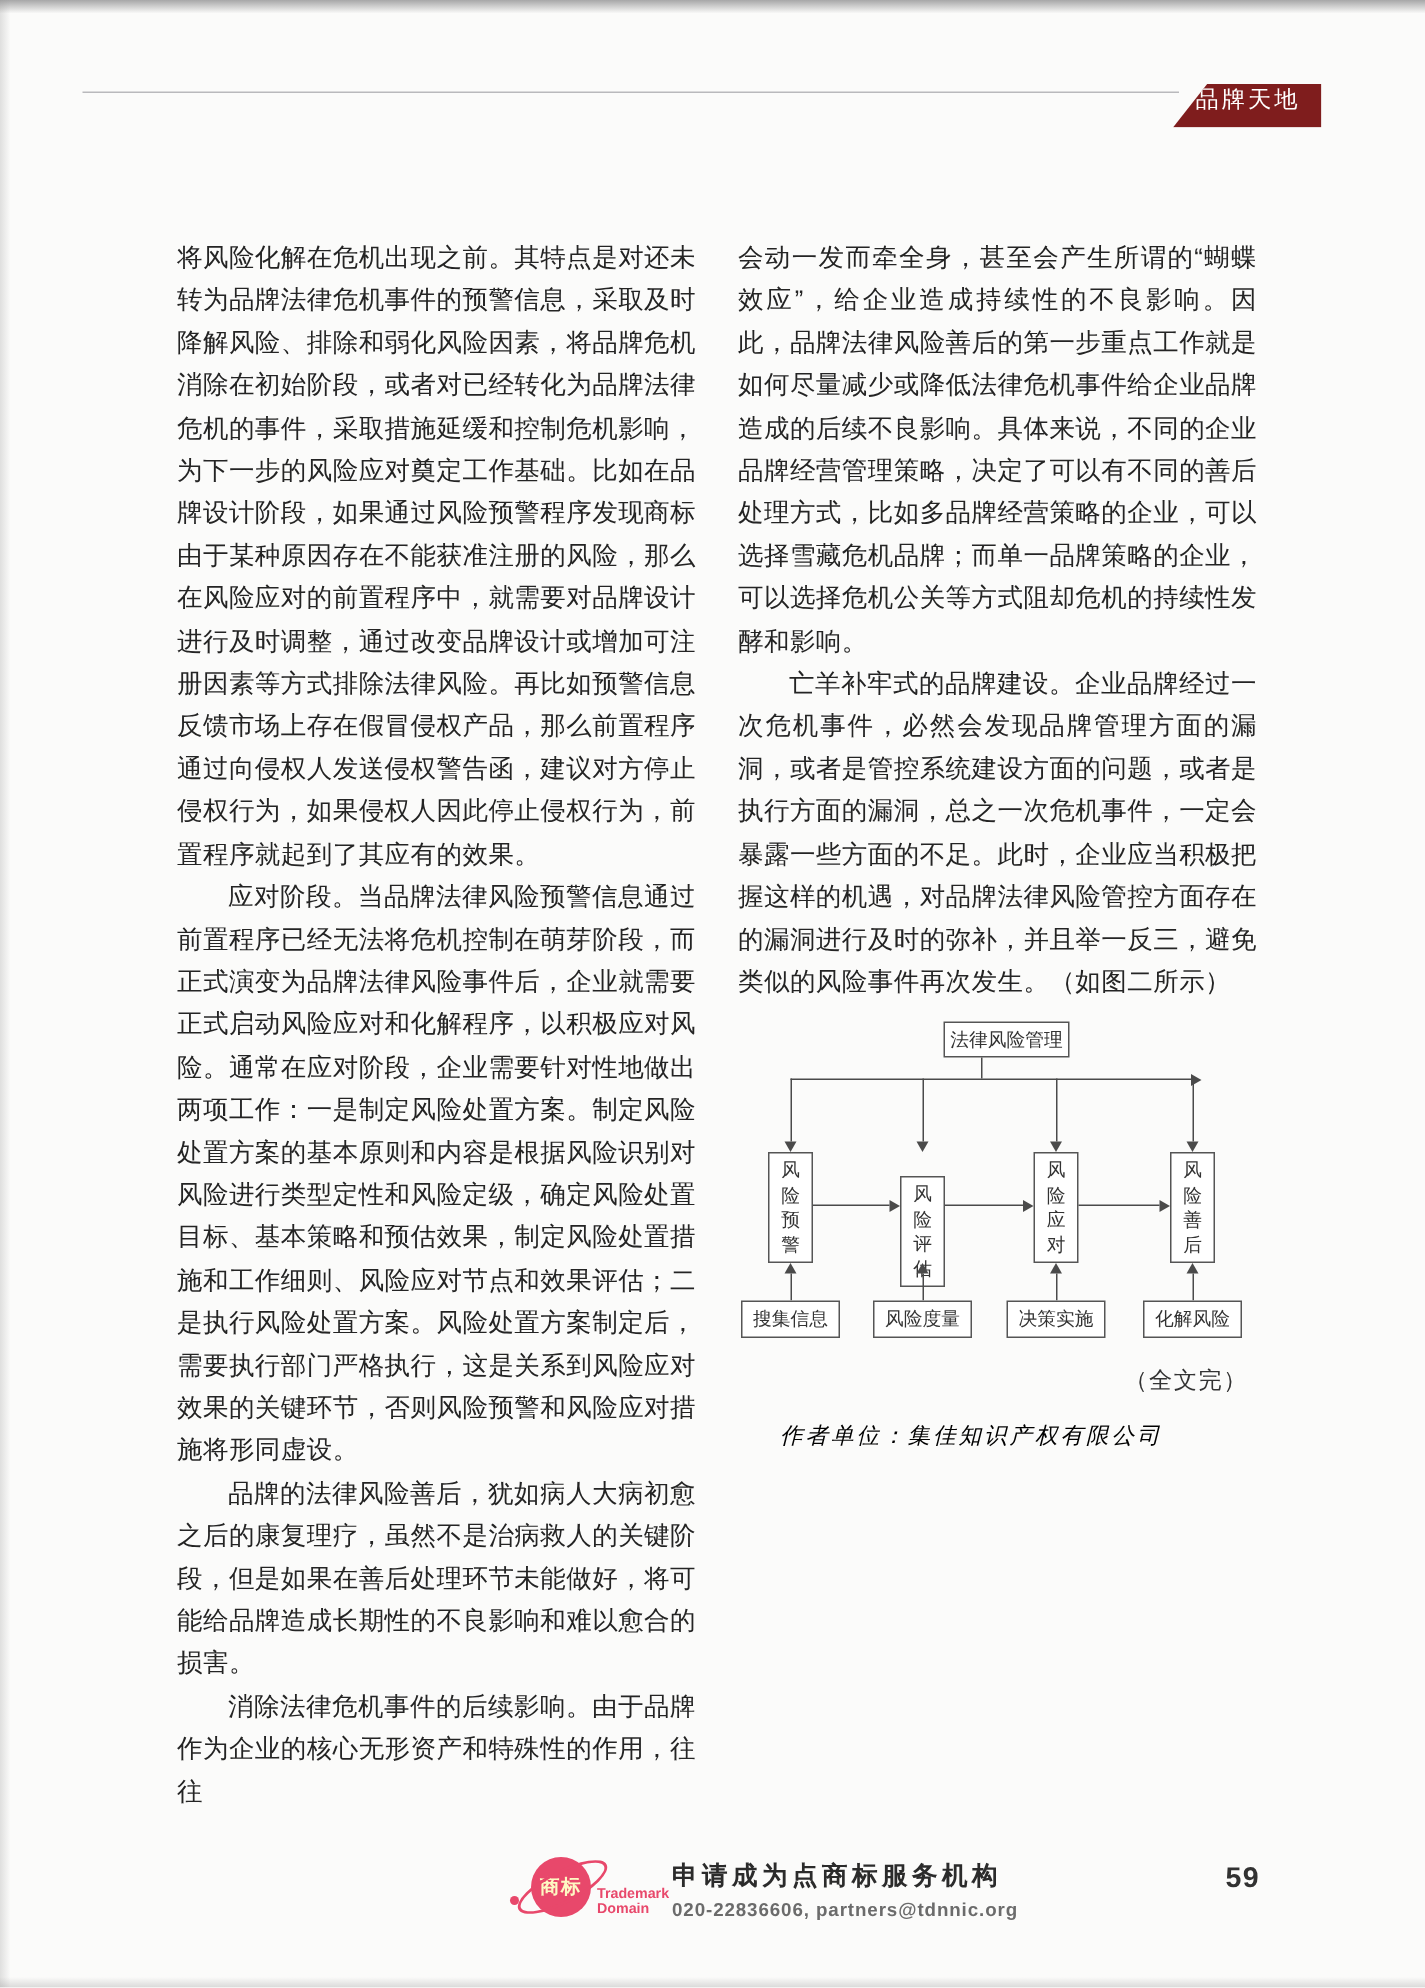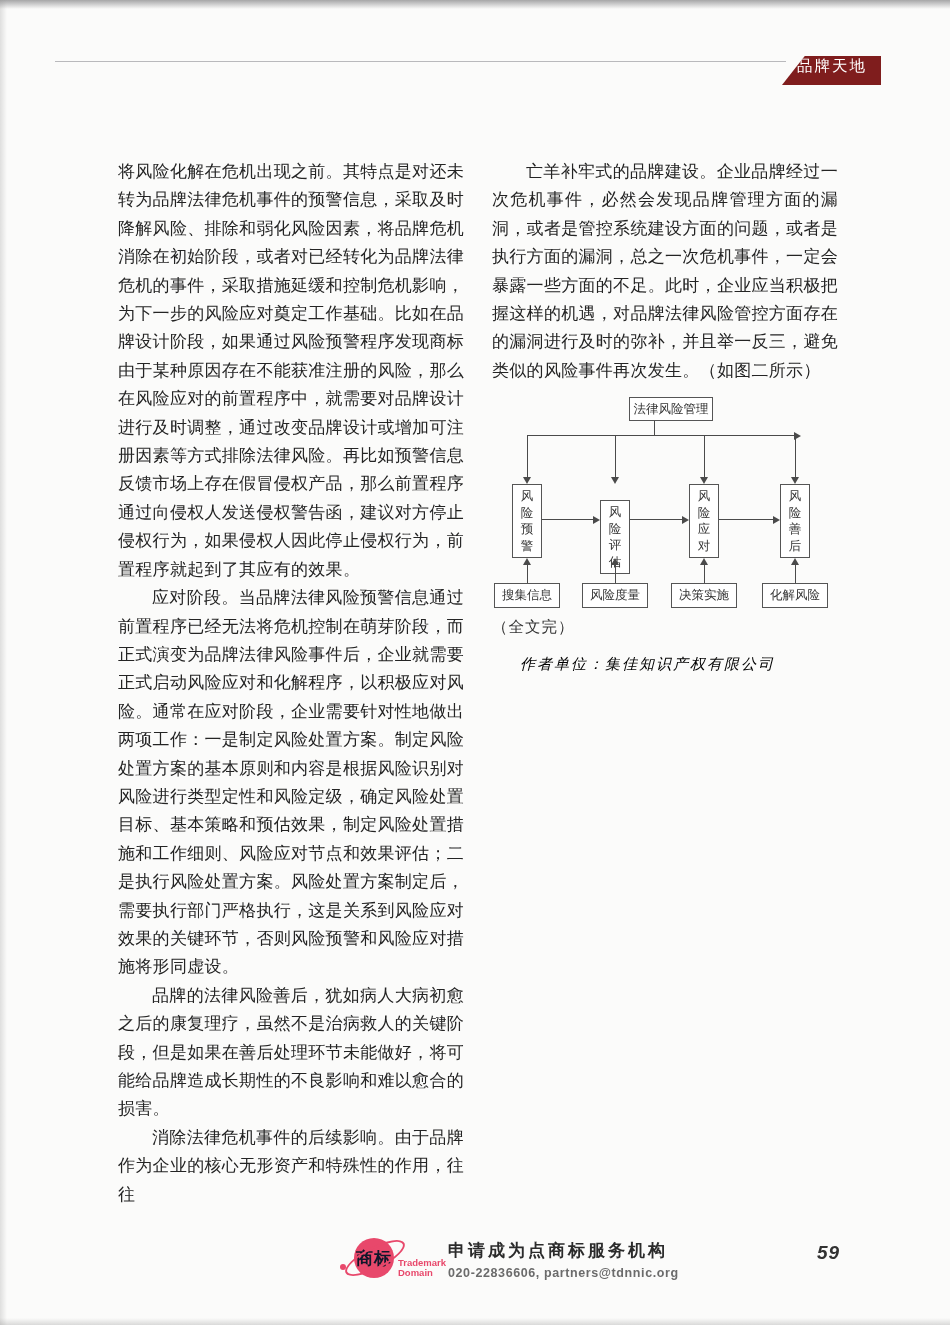--- a/index.html
+++ b/index.html
@@ -51,41 +51,41 @@
   .caption { margin-top:14px; text-align:center; text-indent:0;
     font-family:"Liberation Serif", serif; font-style:italic;
     font-size:13.5px; letter-spacing:1.5px; color:#1f1f1f; }
 
   .p-after-figure { margin-top:34px !important; }
   .seal { display:inline-block; width:13px; height:13px; margin-left:5px; vertical-align:-1px;
     background:#d64040;
     background-image:linear-gradient(rgba(255,255,255,.55) 1px, transparent 1px),
                      linear-gradient(90deg, rgba(255,255,255,.55) 1px, transparent 1px);
     background-size:4px 4px; border-radius:1px; }
-  .endnote { margin-top:4px; padding-right:6px; font-size:15.5px; color:#333; letter-spacing:1px; }
+  .endnote { margin-top:14px; text-align:right; padding-right:6px; font-size:15.5px; color:#333; letter-spacing:1px; }
   .author { margin-top:8px; padding-left:28px;
     font-family:"Liberation Serif", serif; font-style:italic;
     font-size:15px; letter-spacing:2px; color:#000000; }
 
   
   .footer { position:absolute; top:1232px; left:340px; display:flex; align-items:center; }
   .logo-wrap { position:relative; width:94px; height:54px; }
   .logo-circle { position:absolute; left:14px; top:6px; width:40px; height:40px; border-radius:50%;
-    background:#e8486b; color:#0f172a; display:flex; align-items:center; justify-content:center;
-    font-size:17px; font-weight:bold; letter-spacing:1px; z-index:2; }
+    background:#e8486b; color:#fef9c3; display:flex; align-items:center; justify-content:center;
+    font-size:13px; font-weight:bold; letter-spacing:1px; z-index:2; }
   .logo-orbit { position:absolute; left:2px; top:15px; width:66px; height:22px;
     border:2.5px solid #e8486b; border-radius:50%; transform:rotate(-27deg); z-index:3; }
   .logo-dot { position:absolute; left:0; top:32px; width:6px; height:6px; border-radius:50%; background:#e8486b; z-index:3; }
   .logo-sub { position:absolute; left:58px; top:26px; width:60px; color:#e8486b;
     font-size:9.5px; line-height:10px; font-weight:bold; z-index:4; }
   .footer-text { margin-left:14px; }
   .footer-line1 { font-size:17px; font-weight:bold; color:#2b2b2b; letter-spacing:3px; }
   .footer-line2 { font-size:12.5px; color:#6b6b6b; letter-spacing:.6px; margin-top:4px; font-weight:bold; }
   .page-number { position:absolute; top:1242px; left:817px; font-size:19px; font-weight:bold;
-    color:#323232; letter-spacing:1px;font-style:italic; }
+    color:#323232; letter-spacing:1px; }
 </style>
 </head>
 <body>
 
 <div>
   <div class="scan-top"></div>
   <div class="scan-left"></div>
   <div class="scan-bottom"></div>
 
   <div class="header-rule"></div>
@@ -94,20 +94,21 @@
   </div>
 
   <div class="col col-left">
     <p>将风险化解在危机出现之前。其特点是对还未转为品牌法律危机事件的预警信息，采取及时降解风险、排除和弱化风险因素，将品牌危机消除在初始阶段，或者对已经转化为品牌法律危机的事件，采取措施延缓和控制危机影响，为下一步的风险应对奠定工作基础。比如在品牌设计阶段，如果通过风险预警程序发现商标由于某种原因存在不能获准注册的风险，那么在风险应对的前置程序中，就需要对品牌设计进行及时调整，通过改变品牌设计或增加可注册因素等方式排除法律风险。再比如预警信息反馈市场上存在假冒侵权产品，那么前置程序通过向侵权人发送侵权警告函，建议对方停止侵权行为，如果侵权人因此停止侵权行为，前置程序就起到了其应有的效果。</p>
     <p class="ind">应对阶段。当品牌法律风险预警信息通过前置程序已经无法将危机控制在萌芽阶段，而正式演变为品牌法律风险事件后，企业就需要正式启动风险应对和化解程序，以积极应对风险。通常在应对阶段，企业需要针对性地做出两项工作：一是制定风险处置方案。制定风险处置方案的基本原则和内容是根据风险识别对风险进行类型定性和风险定级，确定风险处置目标、基本策略和预估效果，制定风险处置措施和工作细则、风险应对节点和效果评估；二是执行风险处置方案。风险处置方案制定后，需要执行部门严格执行，这是关系到风险应对效果的关键环节，否则风险预警和风险应对措施将形同虚设。</p>
     <p class="ind">品牌的法律风险善后，犹如病人大病初愈之后的康复理疗，虽然不是治病救人的关键阶段，但是如果在善后处理环节未能做好，将可能给品牌造成长期性的不良影响和难以愈合的损害。</p>
     <p class="ind">消除法律危机事件的后续影响。由于品牌作为企业的核心无形资产和特殊性的作用，往往</p>
   </div>
 
   <div class="col col-right">
+    <p>会动一发而牵全身，甚至会产生所谓的“蝴蝶效应”，给企业造成持续性的不良影响。因此，品牌法律风险善后的第一步重点工作就是如何尽量减少或降低法律危机事件给企业品牌造成的后续不良影响。具体来说，不同的企业品牌经营管理策略，决定了可以有不同的善后处理方式，比如多品牌经营策略的企业，可以选择雪藏危机品牌；而单一品牌策略的企业，可以选择危机公关等方式阻却危机的持续性发酵和影响。</p>
     <p class="ind">亡羊补牢式的品牌建设。企业品牌经过一次危机事件，必然会发现品牌管理方面的漏洞，或者是管控系统建设方面的问题，或者是执行方面的漏洞，总之一次危机事件，一定会暴露一些方面的不足。此时，企业应当积极把握这样的机遇，对品牌法律风险管控方面存在的漏洞进行及时的弥补，并且举一反三，避免类似的风险事件再次发生。（如图二所示）</p>
 
     <div class="diagram">
 
       <div class="dg-box dg-root">
         <span>法律风险管理</span>
       </div>
       <div class="dg-line" style="left:160px; top:24px; width:1px; height:14px;"></div>
       <div class="dg-line" style="left:33px; top:38px; width:268px; height:1px;"></div>
       <div class="arr arr-right" style="left:300px; top:35px;"></div>

